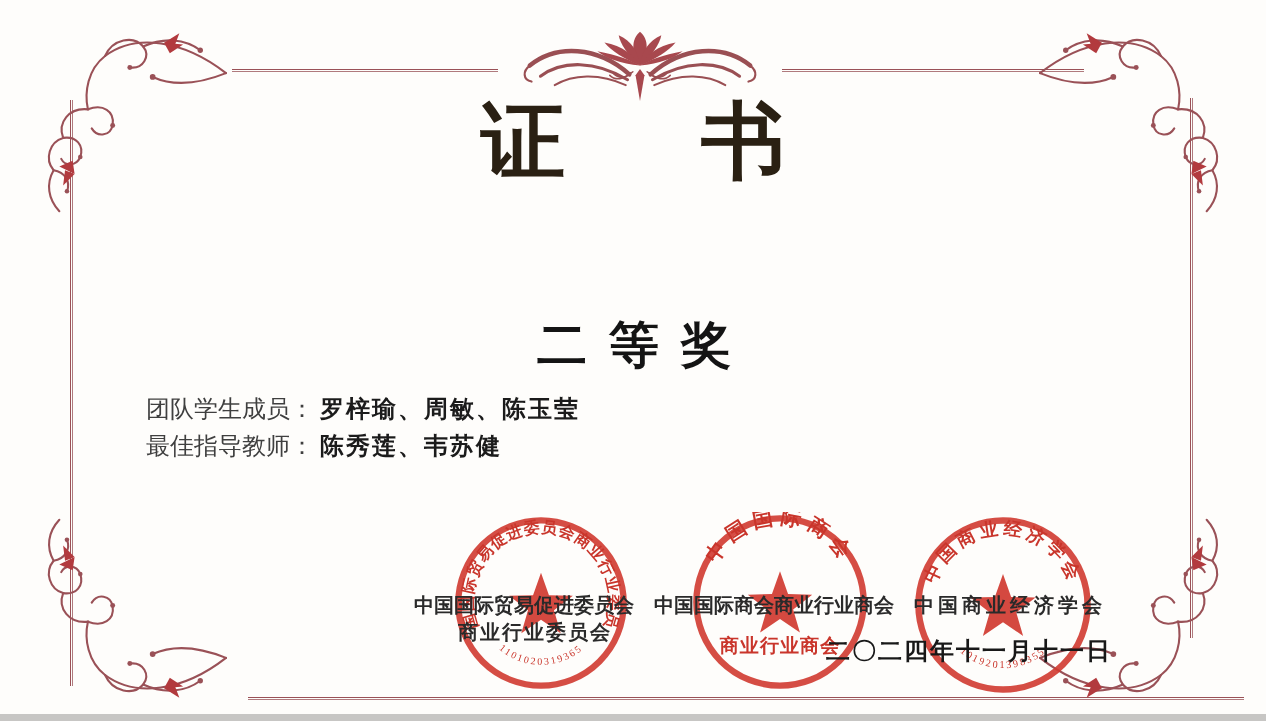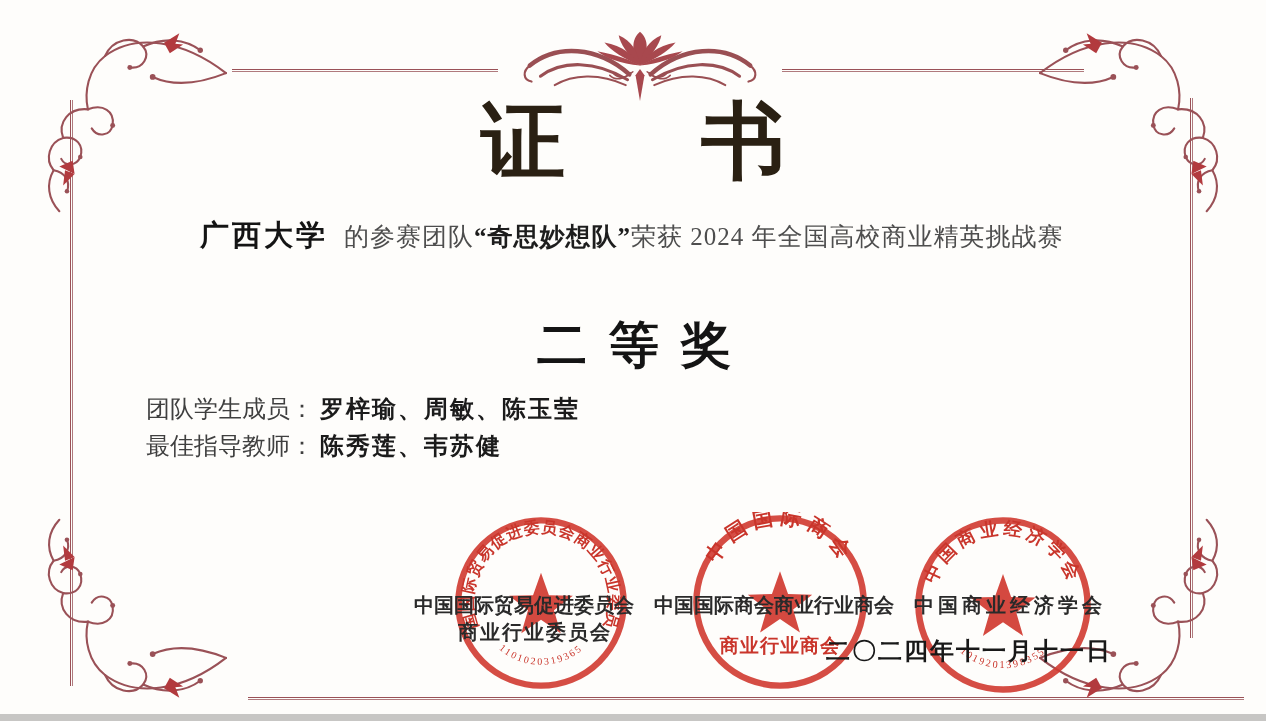--- a/index.html
+++ b/index.html
@@ -175,23 +175,20 @@
         <path d="M168 47 C176 54 184 55 190 49"></path>
       </g>
     </svg>
   </div>
 
   <div class="title">
     <span>证</span>
     <span>书</span>
   </div>
 
-  <div class="bodyline" id="line1">
-    <span class="univ">广西大学</span><span>的参赛团队</span><span class="bold-team">“奇思妙想队”</span><span>荣获 2024 年全国高校商业精英挑战赛</span>
-  </div>
 
   <div class="award">二等奖</div>
 
   <div class="people" id="advisors">
     <span>最佳指导教师：</span><span class="names">陈秀莲、韦苏健</span>
   </div>
   <div class="people" id="members">
     <span>团队学生成员：</span><span class="names">罗梓瑜、周敏、陈玉莹</span>
   </div>
 

